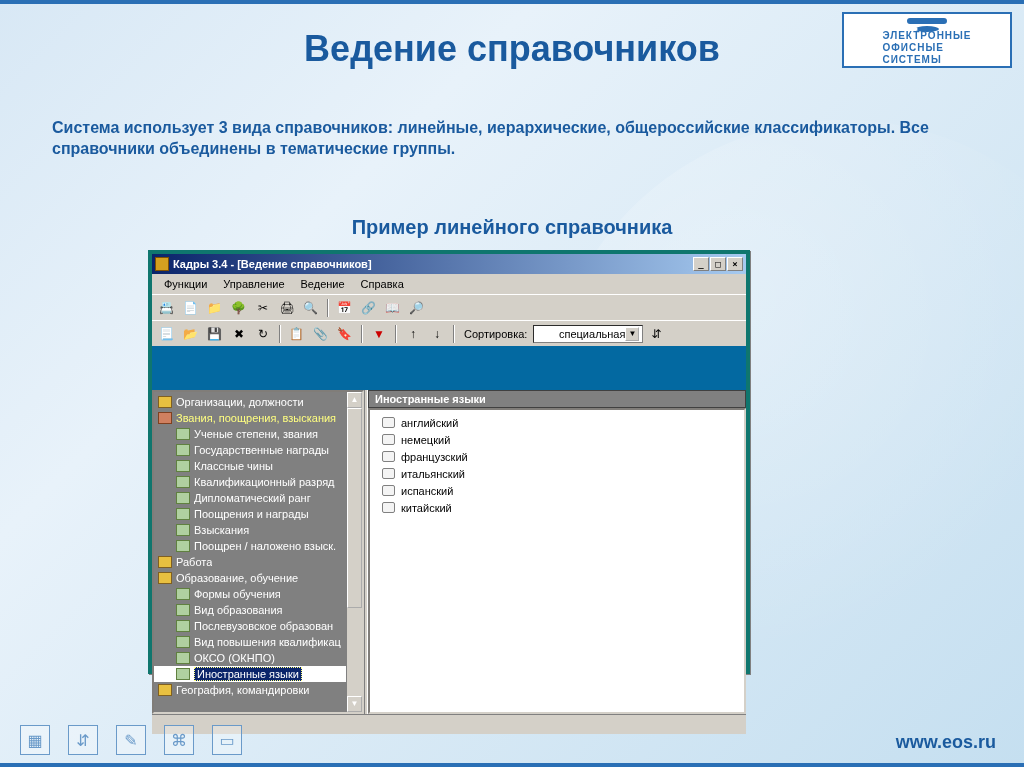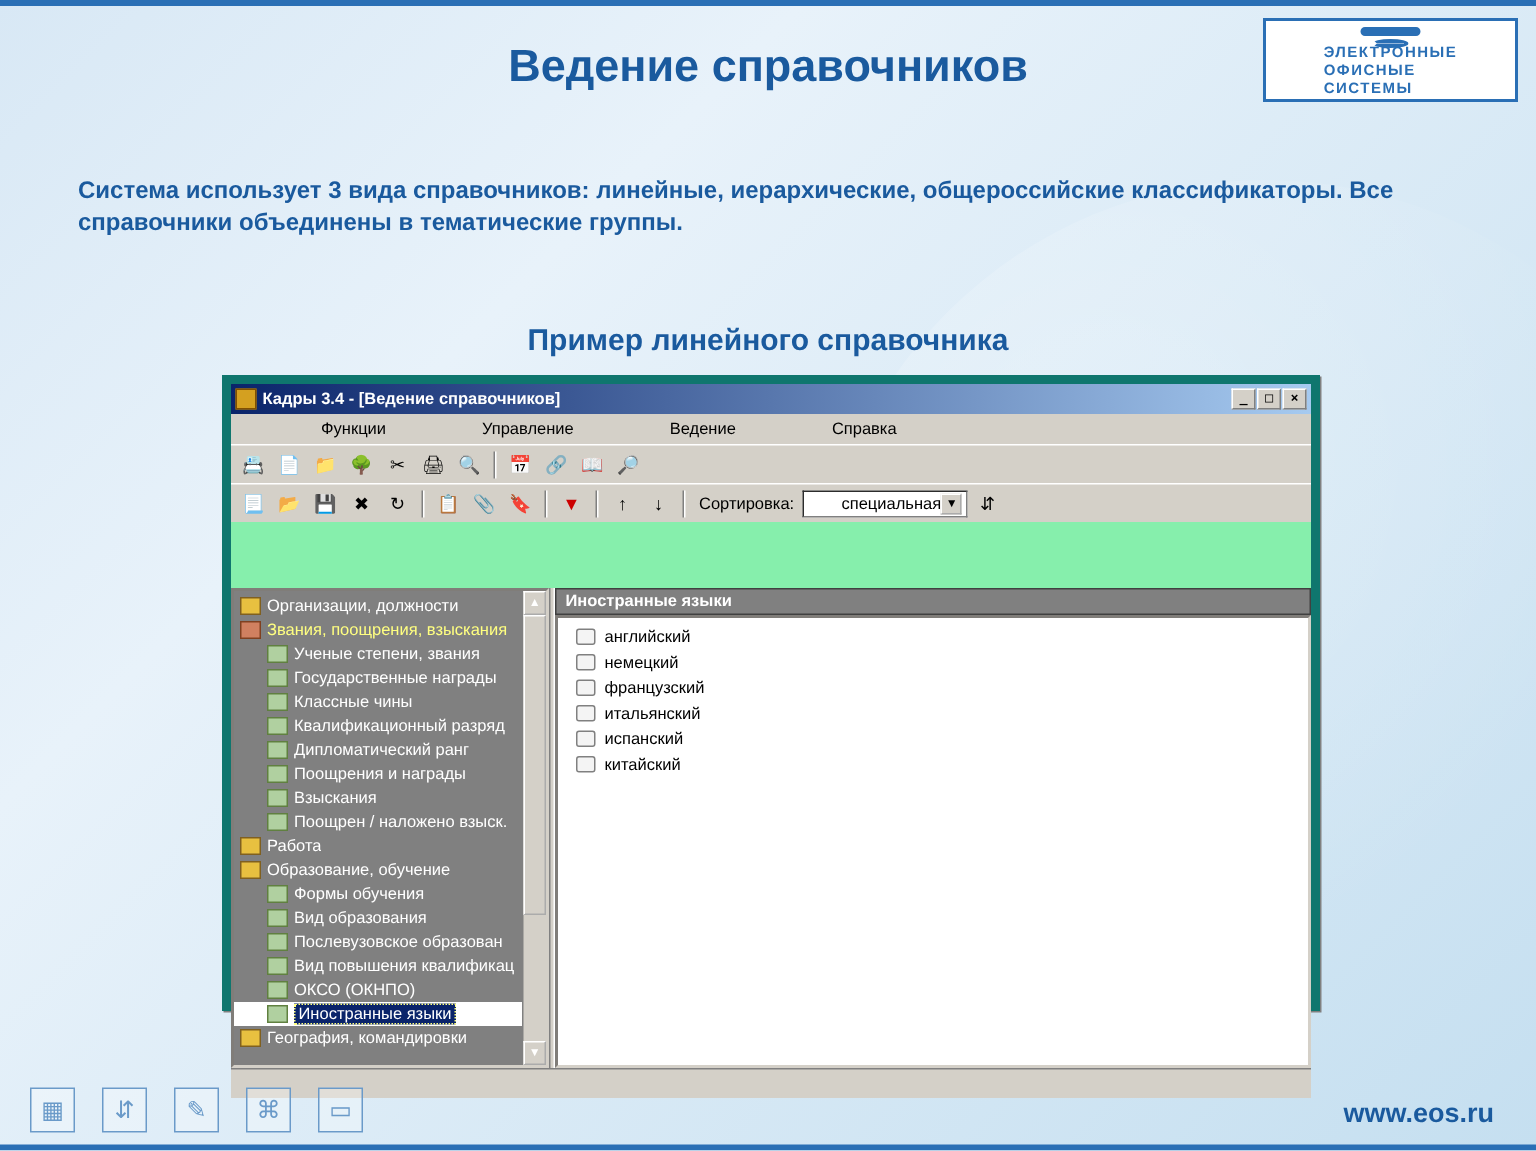--- a/index.html
+++ b/index.html
@@ -18,21 +18,21 @@
   }
   .slide-border-bottom {
     position: absolute; bottom: 0; left: 0; right: 0; height: 4px;
     background: #2a6fb5;
   }
   .slide-title {
     position: absolute;
     top: 28px;
     left: 0; right: 0;
     text-align: center;
-    font-size: 30px;
+    font-size: 36px;
     font-weight: bold;
     color: #1a5a9e;
   }
   .logo-box {
     position: absolute;
     top: 12px; right: 12px;
     width: 170px; height: 56px;
     border: 2px solid #2a6fb5;
     background: #fff;
     display: flex;
@@ -78,24 +78,24 @@
     left: 0; right: 0;
     text-align: center;
     font-size: 20px;
     font-weight: bold;
     color: #1a5a9e;
   }
   .app-window {
     position: absolute;
     top: 250px;
     left: 148px;
-    width: 732px;
+    width: 602px;
     height: 424px;
-    background: #86efac;
-    border: 6px solid #0f766e;
+    background: #0369a1;
+    border: 4px solid #0f766e;
     box-shadow: 1px 1px 0 #808080;
     font-family: Tahoma, sans-serif;
     font-size: 11px;
   }
   .titlebar {
     height: 20px;
     background: linear-gradient(to right, #0a246a, #a6caf0);
     color: #fff;
     display: flex;
     align-items: center;
@@ -125,21 +125,20 @@
     height: 20px;
     background: #d4d0c8;
     display: flex;
     align-items: center;
     padding: 0 4px;
     gap: 0;
   }
   .menu-item {
     padding: 2px 8px;
     cursor: default;
-    margin-left: 48px;
   }
   .toolbar {
     height: 26px;
     background: #d4d0c8;
     border-top: 1px solid #fff;
     display: flex;
     align-items: center;
     padding: 0 4px;
     gap: 2px;
   }

